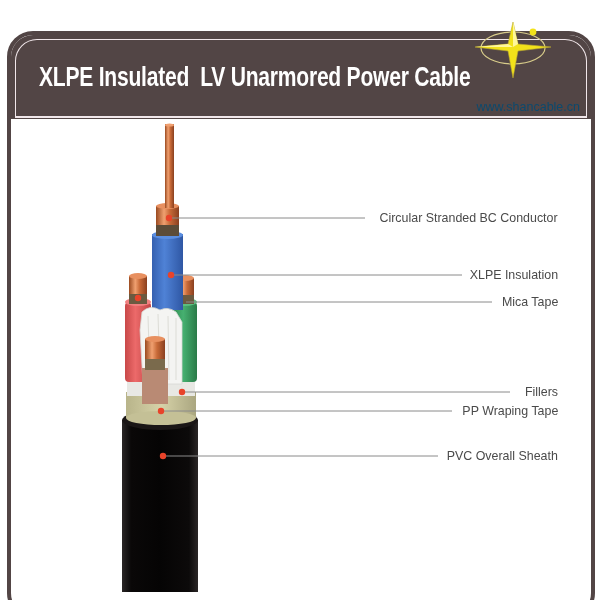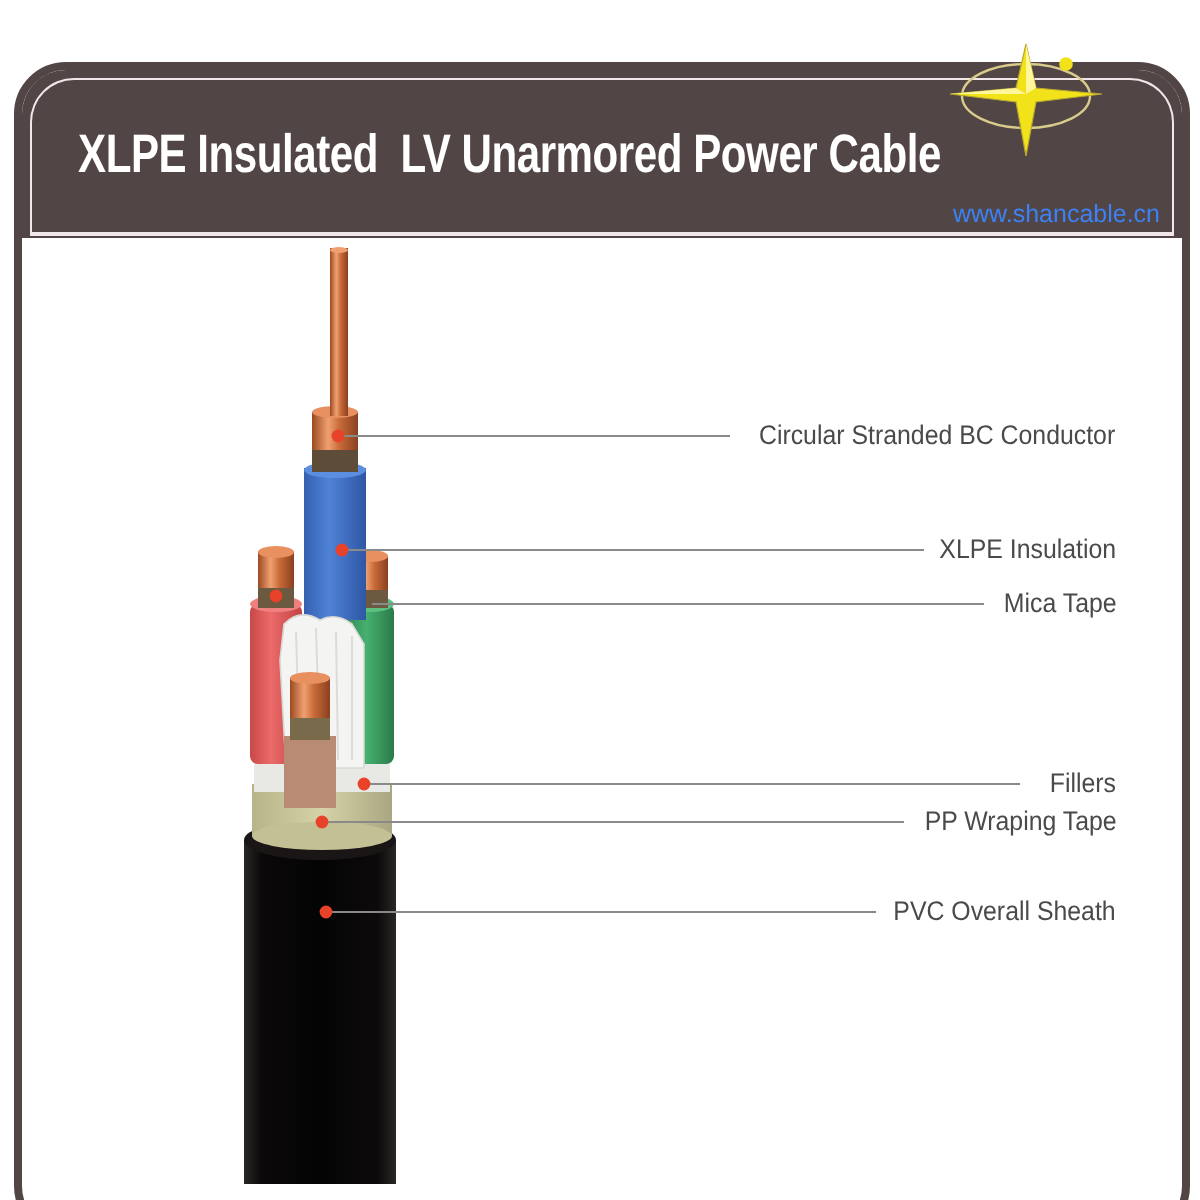--- a/index.html
+++ b/index.html
@@ -22,21 +22,21 @@
   .title {
     position: absolute; left: 28px; top: 26px;
     color: #ffffff; font-weight: bold; font-size: 27px; line-height: 32px;
     white-space: pre; letter-spacing: -0.3px;
     transform: scaleX(0.78); transform-origin: left center;
     font-family: "Liberation Sans", sans-serif;
   }
   .logo { position: absolute; left: 473px; top: 16px; width: 90px; height: 62px; }
   .website {
     position: absolute; right: 20px; top: 100px;
-    font-size: 12.5px; color: #3b82f6;
+    font-size: 12.5px; color: #0c4a6e;
   }
   .diagram { position: absolute; left: 0; top: 0; width: 600px; height: 600px; }
   .label {
     position: absolute; font-size: 13.5px; color: #4a4a4a; white-space: nowrap;
     text-align: right; right: 42px;
     transform: scaleX(0.92); transform-origin: right center;
   }
 </style>
 </head>
 <body>

